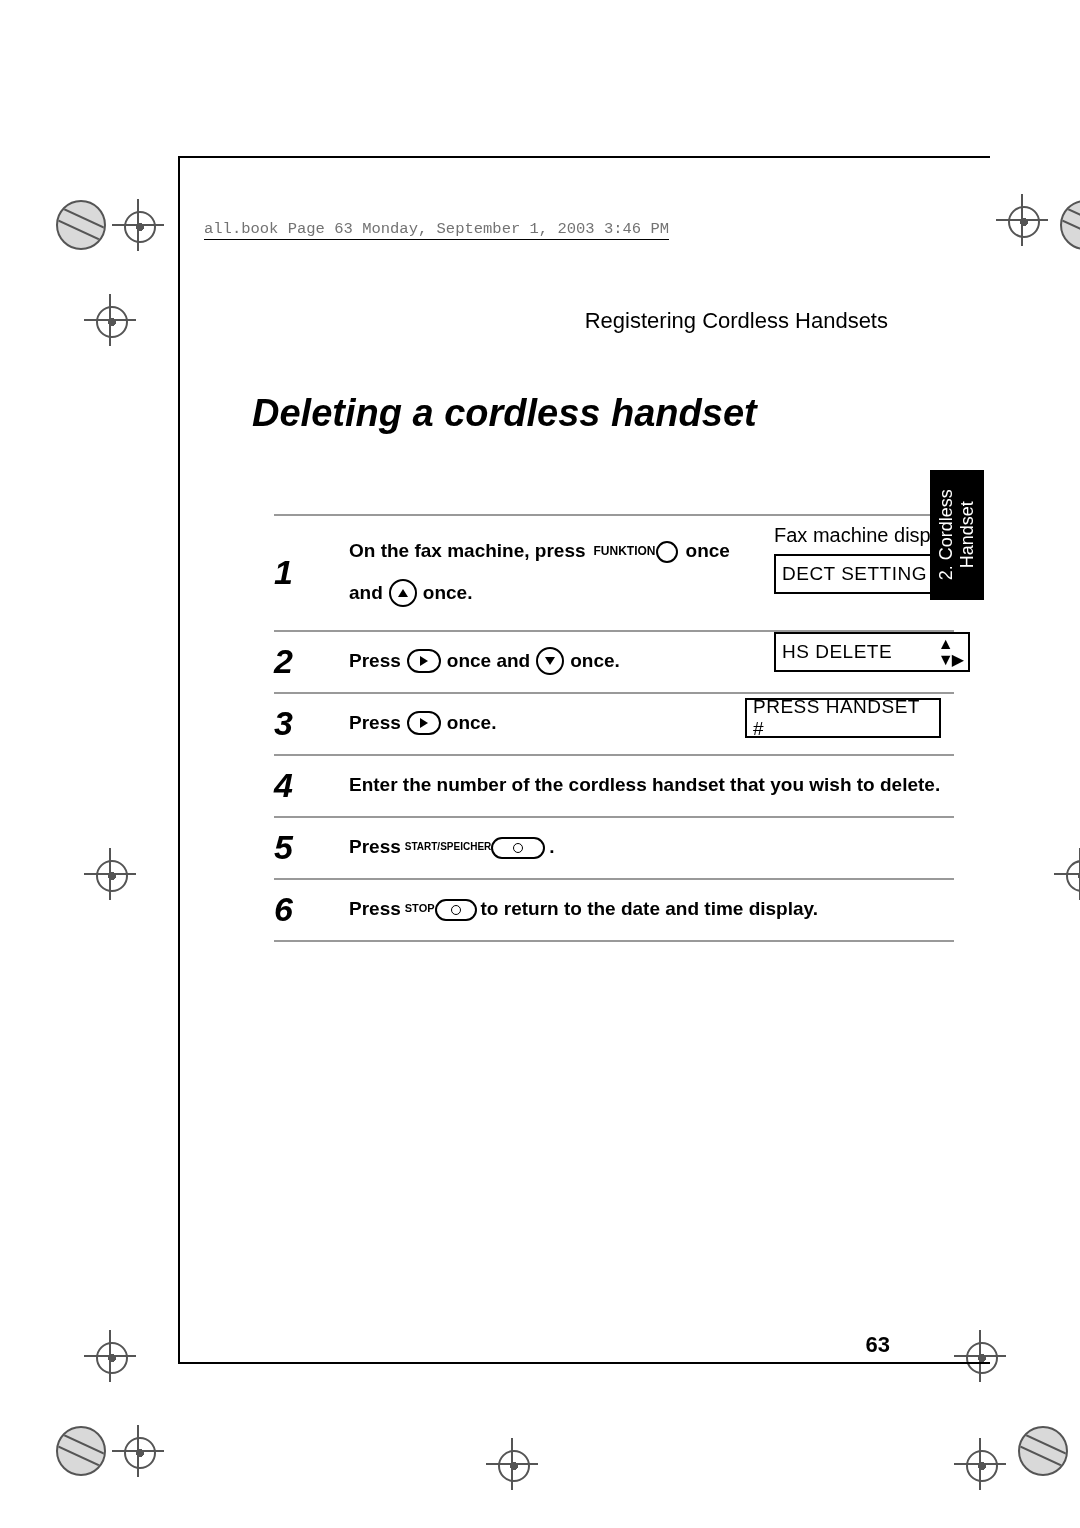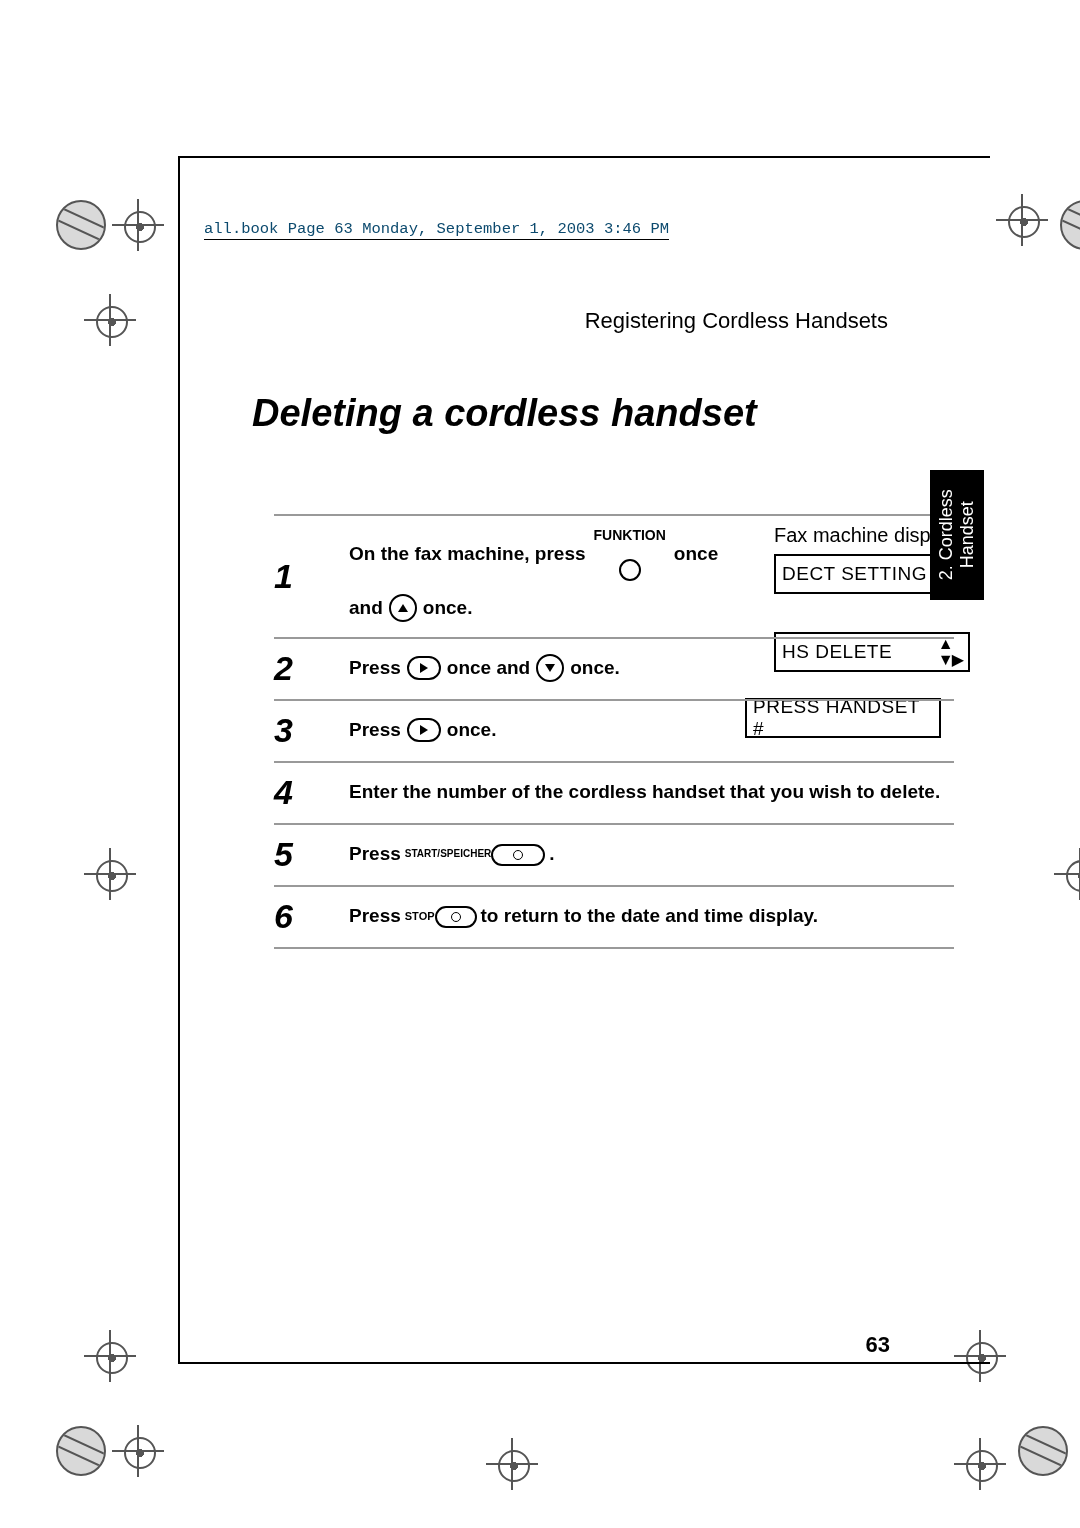--- a/index.html
+++ b/index.html
@@ -80,21 +80,21 @@
     border-left: 2px solid #000;
     border-bottom: 2px solid #000;
     box-sizing: border-box;
   }
   .book-info {
     position: absolute;
     left: 204px;
     top: 220px;
     font-family: "Courier New", monospace;
     font-size: 15.5px;
-    color: #0c4a6e;
+    color: #737373;
     border-bottom: 1px solid #000;
     padding-bottom: 1px;
   }
 
   .running-head {
     position: absolute;
     right: 192px;
     top: 308px;
     font-size: 22px;
     margin-left: 28px;
@@ -173,28 +173,27 @@
     align-items: center;
     gap: 6px 4px;
     max-width: 420px;
     line-height: 1.6;
     margin-left: 29px;
   }
 
   
   .key-func {
     display: inline-flex;
-    flex-direction: column;
-    align-items: center;
-    font-size: 14px;
+    flex-direction: row;
+    align-items: center;
+    font-size: 12px;
     font-weight: bold;
     line-height: 1;
     vertical-align: middle;
     margin: 0 4px;
-    gap: 15px;
   }
   .key-func .ring {
     width: 18px; height: 18px; border: 2.5px solid #000; border-radius: 50%;
     margin-top: 2px;
   }
   .key-down, .key-up, .key-right {
     display: inline-flex;
     align-items: center;
     justify-content: center;
     width: 24px;

